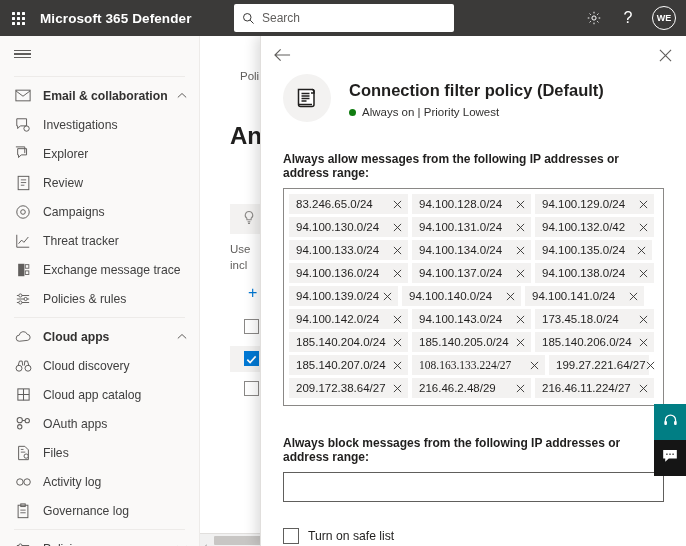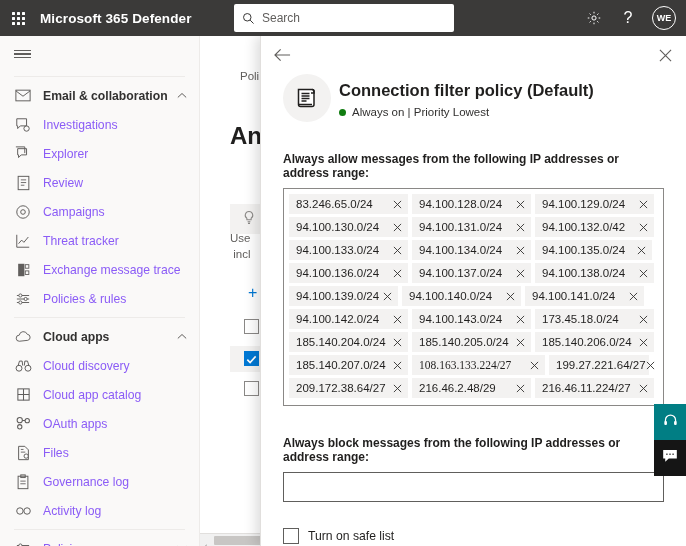--- a/index.html
+++ b/index.html
@@ -74,21 +74,21 @@
   }
   .hamburger {
     height: 36px; display: flex; align-items: center; padding-left: 14px;
     cursor: pointer;
   }
   .hamburger span { display:block; width: 17px; height: 1.6px; background: #605e5c; margin: 2px 0; }
   .nav-sep { height: 1px; background: #edebe9; margin: 4px 14px 4px 14px; }
   .nav-item {
     height: 29px; display: flex; align-items: center;
     padding-left: 14px; padding-right: 10px;
-    font-size: 12.2px; color: #8b5cf6;
+    font-size: 12.2px; color: #404040;
     cursor: pointer; position: relative;
   }
   .nav-item.group { font-weight: bold; color: #323130; }
   .nav-ico {
     width: 18px; height: 18px; margin-right: 11px;
     flex: 0 0 18px; display: flex; align-items: center; justify-content: center;
     color: #605e5c;
   }
   .nav-label { white-space: nowrap; overflow: hidden; }
   .chev { position: absolute; right: 12px; display:flex; }
@@ -107,22 +107,22 @@
   .bg-heading {
     position: absolute; left: 30px; top: 86px;
     font-size: 24px; font-weight: bold; color: #201f1e; white-space: nowrap;
   }
   .bg-tip {
     position: absolute; left: 30px; top: 168px;
     width: 180px; height: 30px; background: #f3f2f1;
     display: flex; align-items: center; padding-left: 12px;
   }
   .bg-tiptext {
-    position: absolute; left: 30px; top: 194px;
-    font-size: 11.5px; color: #605e5c; line-height: 16px; white-space: nowrap; text-align: right;
+    position: absolute; left: 30px; top: 205px;
+    font-size: 11.5px; color: #605e5c; line-height: 16px; white-space: nowrap;
   }
   .bg-add {
     position: absolute; left: 48px; top: 248px;
     font-size: 16px; color: #0078d4;
   }
   .bg-cb {
     position: absolute; left: 44px;
     width: 15px; height: 15px;
     border: 1px solid #8a8886; background:#fff;
   }
@@ -168,21 +168,21 @@
   .panel-header {
     display: flex; align-items: flex-start;
     padding: 4px 0 0 22px;
   }
   .policy-ico-wrap {
     width: 48px; height: 48px; border-radius: 50%;
     background: #f3f2f1;
     display: flex; align-items: center; justify-content: center;
     flex: 0 0 48px;
   }
-  .policy-titles { margin-left: 8px; padding-top: 6px; }
+  .policy-titles { margin-left: 18px; padding-top: 6px; }
   .policy-title {
     font-size: 16.5px; font-weight: bold; color: #201f1e; line-height: 20px;
     white-space: nowrap;
   }
   .policy-status {
     margin-top: 6px; font-size: 11.5px; color: #323130;
     display: flex; align-items: center; white-space: nowrap;
   }
   .dot-on {
     width: 7px; height: 7px; border-radius: 50%;
@@ -446,37 +446,37 @@
           <path d="M2.5 1.5h7l4 4v11h-11z" fill="none" stroke="#605e5c" stroke-width="1.1"></path>
           <path d="M5 5h3M5 8h5" stroke="#605e5c" stroke-width="1"></path>
           <circle cx="11" cy="12.5" r="2.4" fill="#fff" stroke="#605e5c" stroke-width="1.1"></circle>
         </svg>
     </span>
     <span class="nav-label">Files</span>
   </div>
 
   <div class="nav-item">
     <span class="nav-ico">
+      <svg width="17" height="10" viewBox="0 0 19 11">
+          <circle cx="5.5" cy="5.5" r="3.6" fill="none" stroke="#605e5c" stroke-width="1.1"></circle>
+          <circle cx="13.5" cy="5.5" r="3.6" fill="none" stroke="#605e5c" stroke-width="1.1"></circle>
+        </svg>
+    </span>
+    <span class="nav-label">Activity log</span>
+  </div>
+
+  <div class="nav-item">
+    <span class="nav-ico">
       <svg width="14" height="16" viewBox="0 0 15 18">
           <rect x="2" y="2.5" width="11" height="14" fill="none" stroke="#605e5c" stroke-width="1.1"></rect>
           <rect x="5" y="1" width="5" height="3" fill="none" stroke="#605e5c" stroke-width="1.1"></rect>
           <path d="M4.5 8h6M4.5 11h6" stroke="#605e5c" stroke-width="1"></path>
         </svg>
     </span>
     <span class="nav-label">Governance log</span>
-  </div>
-
-  <div class="nav-item">
-    <span class="nav-ico">
-      <svg width="17" height="10" viewBox="0 0 19 11">
-          <circle cx="5.5" cy="5.5" r="3.6" fill="none" stroke="#605e5c" stroke-width="1.1"></circle>
-          <circle cx="13.5" cy="5.5" r="3.6" fill="none" stroke="#605e5c" stroke-width="1.1"></circle>
-        </svg>
-    </span>
-    <span class="nav-label">Activity log</span>
   </div>
 
   <div class="nav-sep"></div>
 
   <div class="nav-item">
     <span class="nav-ico">
       <svg width="16" height="14" viewBox="0 0 18 16">
           <path d="M2 4h14M2 8h14M2 12h14" stroke="#605e5c" stroke-width="1.1"></path>
           <circle cx="6" cy="4" r="1.8" fill="#fff" stroke="#605e5c" stroke-width="1.1"></circle>
           <circle cx="12" cy="8" r="1.8" fill="#fff" stroke="#605e5c" stroke-width="1.1"></circle>

